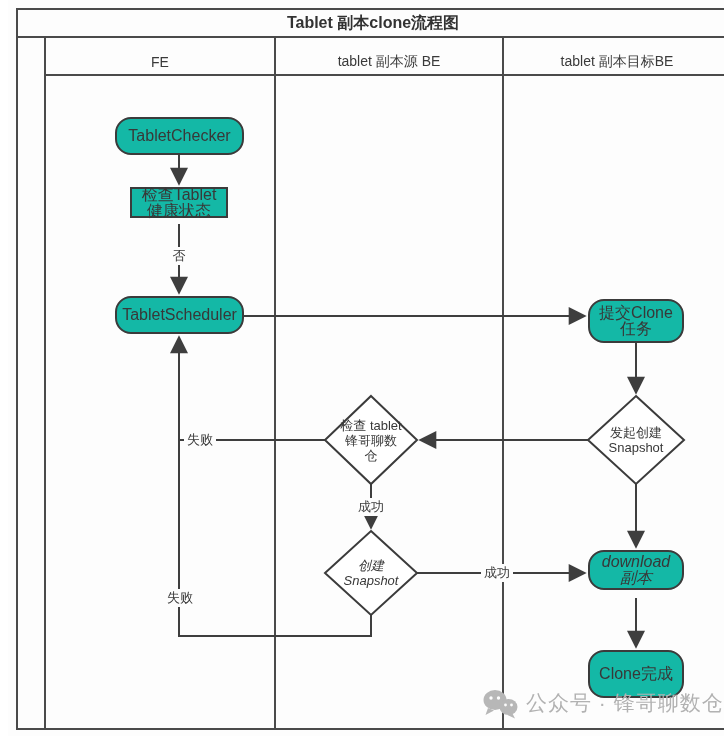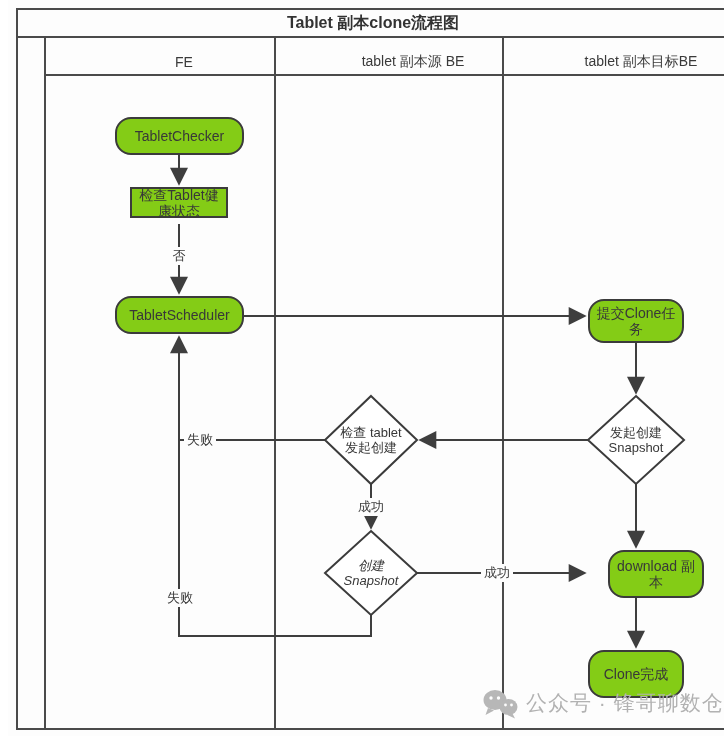--- a/index.html
+++ b/index.html
@@ -9,25 +9,25 @@
   }
   
   .outer-frame{position:absolute;left:8px;top:8px;width:714px;height:722px;
     border:2px solid #4a4a4a;box-sizing:border-box;}
   .title-band{position:absolute;left:10px;top:10px;width:710px;height:26px;
     border-bottom:2px solid #4a4a4a;display:flex;align-items:center;justify-content:center;
     font-size:16px;font-weight:bold;color:#323232;}
   .vline{position:absolute;width:2px;background:#4a4a4a;}
   .hline{position:absolute;height:2px;background:#4a4a4a;}
   .lane-header{position:absolute;top:38px;height:48px;display:flex;align-items:center;
-    justify-content:center;font-size:14px;color:#3a3a3a;padding-left:24px;}
+    justify-content:center;font-size:14px;color:#3a3a3a;}
   
-  .node{position:absolute;box-sizing:border-box;background:#84cc16;
+  .node{position:absolute;box-sizing:border-box;background:#14b8a6;
     border:2px solid #3b3b3b;display:flex;align-items:center;justify-content:center;
-    text-align:center;font-size:14px;line-height:16px;color:#383838;padding:2px 6px;}
+    text-align:center;font-size:16px;line-height:16px;color:#383838;padding:2px 6px;}
   .rounded{border-radius:16px;}
   .rect{border-radius:0;}
   .diamond-wrap{position:absolute;}
   .diamond-wrap svg{position:absolute;left:0;top:0;overflow:visible;}
   .diamond-label{position:absolute;left:0;top:0;width:100%;height:100%;
     display:flex;align-items:center;justify-content:center;text-align:center;
     font-size:13px;line-height:15px;color:#383838;padding:0 14px;box-sizing:border-box;}
   
   #edges{position:absolute;left:0;top:0;z-index:1;}
   .node,.diamond-wrap{z-index:2;}
@@ -85,40 +85,40 @@
   <div class="node rounded" style="left:107px;top:117px;width:129px;height:38px;">TabletChecker</div>
 
   <div class="node rect" style="left:122px;top:187px;width:98px;height:31px;padding:2px 3px;">检查Tablet健康状态</div>
 
   <div class="node rounded" style="left:107px;top:296px;width:129px;height:38px;">TabletScheduler</div>
 
   <div class="diamond-wrap" style="left:317px;top:396px;width:92px;height:88px;">
     <svg width="92" height="88" viewBox="0 0 100 100" preserveAspectRatio="none">
       <polygon points="50,0 100,50 50,100 0,50" fill="#ffffff" stroke="#3b3b3b" stroke-width="2" vector-effect="non-scaling-stroke"></polygon>
     </svg>
-    <div class="diamond-label">检查 tablet 发起创建</div>
+    <div class="diamond-label">检查 tablet 锋哥聊数仓</div>
   </div>
 
   <div class="diamond-wrap" style="left:317px;top:531px;width:92px;height:84px;">
     <svg width="92" height="84" viewBox="0 0 100 100" preserveAspectRatio="none">
       <polygon points="50,0 100,50 50,100 0,50" fill="#ffffff" stroke="#3b3b3b" stroke-width="2" vector-effect="non-scaling-stroke"></polygon>
     </svg>
     <div class="diamond-label" style="padding:0 16px;font-style:italic;">创建 Snapshot</div>
   </div>
 
   <div class="node rounded" style="left:580px;top:299px;width:96px;height:44px;">提交Clone任务</div>
 
   <div class="diamond-wrap" style="left:580px;top:396px;width:96px;height:88px;">
     <svg width="96" height="88" viewBox="0 0 100 100" preserveAspectRatio="none">
       <polygon points="50,0 100,50 50,100 0,50" fill="#ffffff" stroke="#3b3b3b" stroke-width="2" vector-effect="non-scaling-stroke"></polygon>
     </svg>
     <div class="diamond-label">发起创建 Snapshot</div>
   </div>
 
-  <div class="node rounded" style="left:600px;top:550px;width:96px;height:48px;">download 副本</div>
+  <div class="node rounded" style="left:580px;top:550px;width:96px;height:40px;font-style:italic;">download 副本</div>
 
   <div class="node rounded" style="left:580px;top:650px;width:96px;height:48px;">Clone完成</div>
 
   <div class="watermark">
     <svg width="36" height="30" viewBox="0 0 36 30">
       <g fill="#b7b7b7">
         <ellipse cx="13" cy="11" rx="11.5" ry="10"></ellipse>
         <path d="M6,19 L3.5,26 L12,21.5 Z"></path>
         <ellipse cx="26.5" cy="18" rx="9" ry="8"></ellipse>
         <path d="M30.5,24.5 L33,29.5 L25.5,26 Z"></path>

